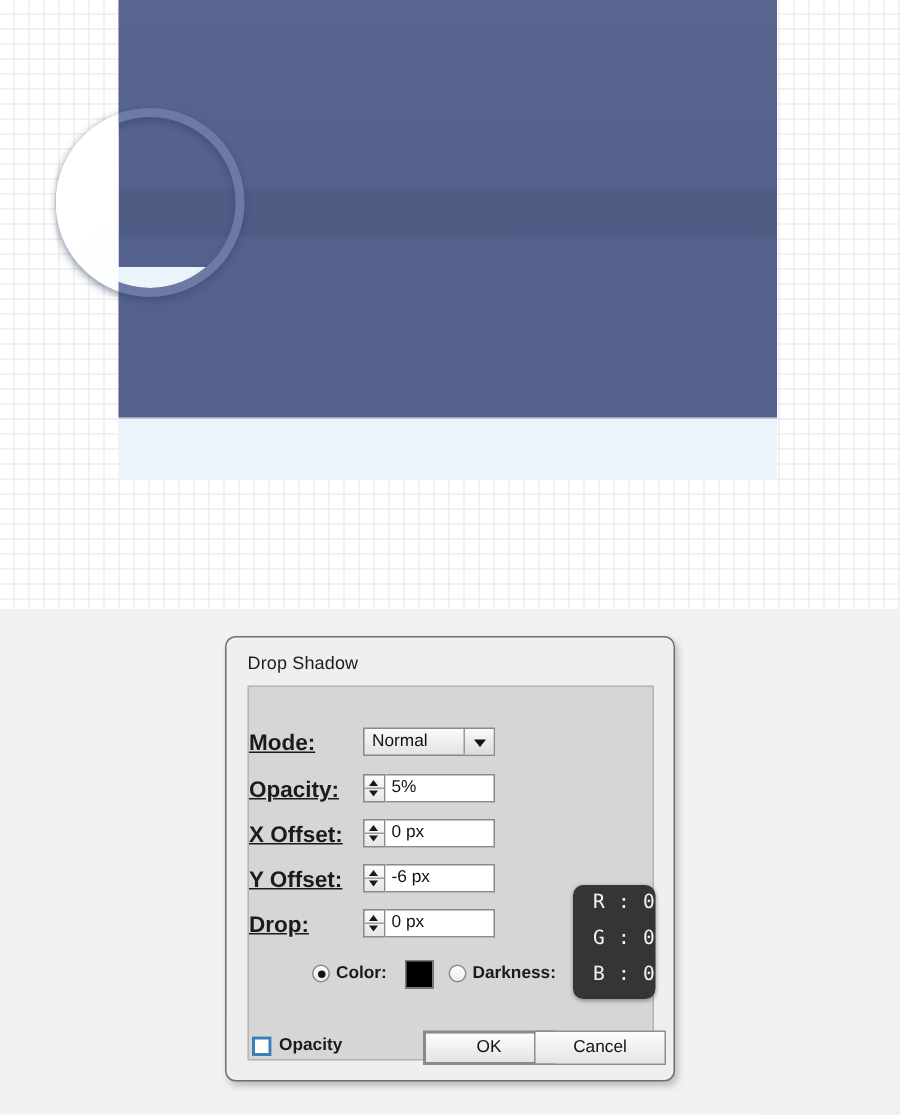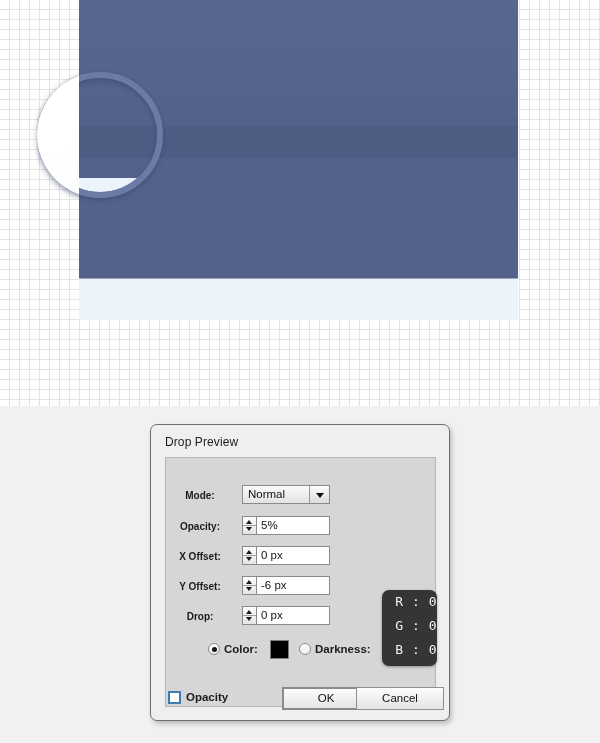--- a/index.html
+++ b/index.html
@@ -120,23 +120,24 @@
   }
   #dialog-body{
     position:absolute; left:14px; top:32px; right:13px; bottom:13px;
     background:#d6d6d6;
     border:1px solid #b5b5b5;
     box-sizing:border-box;
   }
 
   .field-row{ position:absolute; left:0; width:100%; height:22px; }
   .field-label{
-    position:absolute; left:0; width:68px; text-align:center;
-    font-size:10px; color:#1b1b1b; line-height:22px;
+    position:absolute; left:0; width:68px; text-align:left;
+    font-size:15px; color:#1b1b1b; line-height:22px;
     font-weight:bold;
+    text-decoration:underline;
   }
 
   
   .select{
     position:absolute; left:76px; top:0; width:88px; height:19px;
     background:linear-gradient(to bottom,#fafafa,#e3e3e3);
     border:1px solid #8a8a8a;
     box-sizing:border-box;
   }
   .select .sel-txt{
@@ -232,21 +233,21 @@
   <div id="circle-ring"></div>
   <div id="circle-ring-inner"></div>
 
   <div id="circle-left-white">
       <i></i>
     </div>
 </div>
 <div id="canvas-bottom-fill"></div>
 
 <div id="dialog">
-  <div id="dialog-title">Drop Preview</div>
+  <div id="dialog-title">Drop Shadow</div>
 
   <div id="dialog-body">
 
     <div class="field-row" style="top:27px">
       <div class="field-label">Mode:</div>
       <div class="select">
         <span class="sel-txt">Normal</span>
         <span class="sel-arrow"></span>
       </div>
     </div>

